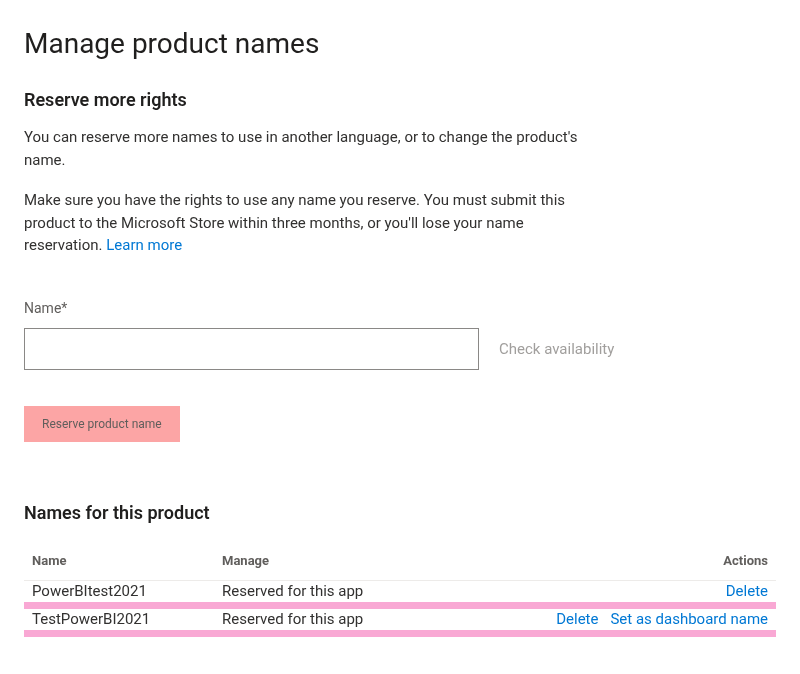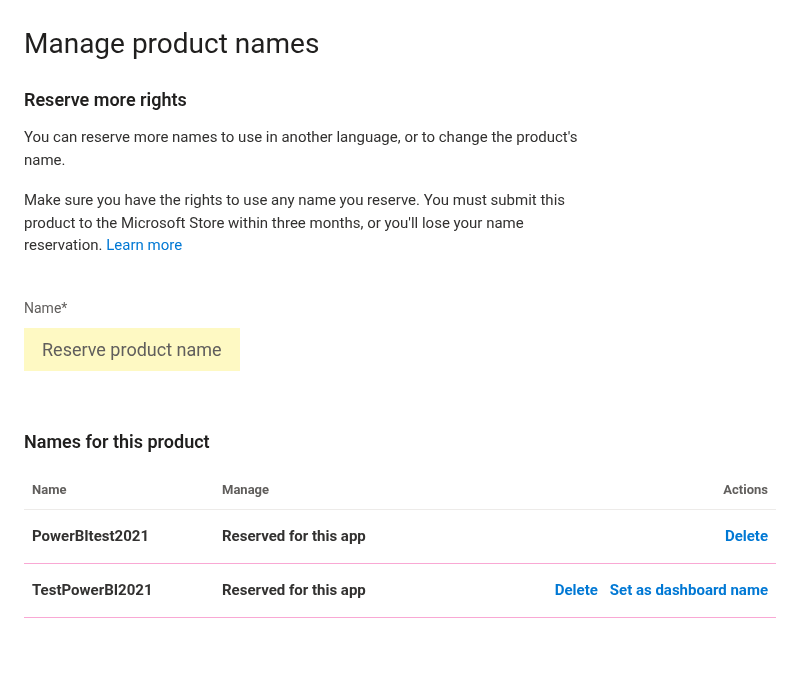--- a/index.html
+++ b/index.html
@@ -60,27 +60,28 @@
       font-size: 14px;
       font-family: inherit;
       outline: none;
     }
     .check-availability {
       color: #a19f9d;
       font-size: 15px;
       cursor: default;
     }
     .reserve-btn {
-      background: #fef9c3;
+      background: #fca5a5;
       border: none;
       padding: 11px 18px;
-      font-size: 18px;
+      font-size: 12px;
       color: #605e5c;
       font-family: inherit;
       cursor: default;
+      margin-top: 12px;
     }
     .names-section {
       margin-top: 58px;
     }
     .table {
       width: 100%;
       border-collapse: collapse;
       margin-top: 8px;
     }
     .table thead th {
@@ -88,25 +89,24 @@
       font-weight: 700;
       font-size: 13px;
       color: #605e5c;
       padding: 12px 8px 10px;
       border-bottom: 1px solid #edebe9;
     }
     .table thead th.actions-col {
       text-align: right;
     }
     .table tbody td {
-      padding: 16px 8px;
-      border-bottom: 1px solid #f9a8d4;
+      padding: 0 8px;
+      border-bottom: 7px solid #f9a8d4;
       font-size: 15px;
       vertical-align: middle;
-      font-weight: bold;
     }
     .actions-cell {
       text-align: right;
       white-space: nowrap;
     }
     .action-link {
       color: #0078d4;
       text-decoration: none;
       cursor: pointer;
       margin-left: 12px;
@@ -123,20 +123,24 @@
 <h2 class="section-title">Reserve more rights</h2>
 
 <p class="description">You can reserve more names to use in another language, or to change the product's name.</p>
 
 <p class="description">
   <span>Make sure you have the rights to use any name you reserve. You must submit this product to the Microsoft Store within three months, or you'll lose your name reservation. </span><a class="link">Learn more</a>
 </p>
 
 <div class="form-section">
   <label class="field-label">Name*</label>
+  <div class="input-row">
+    <input type="text" class="text-input" value="" style="">
+    <span class="check-availability">Check availability</span>
+  </div>
   <button class="reserve-btn">Reserve product name</button>
 </div>
 
 <div class="names-section">
   <h2 class="section-title">Names for this product</h2>
   <table class="table">
     <thead>
       <tr>
         <th class="name-col">Name</th>
         <th class="status-col">Manage</th>

